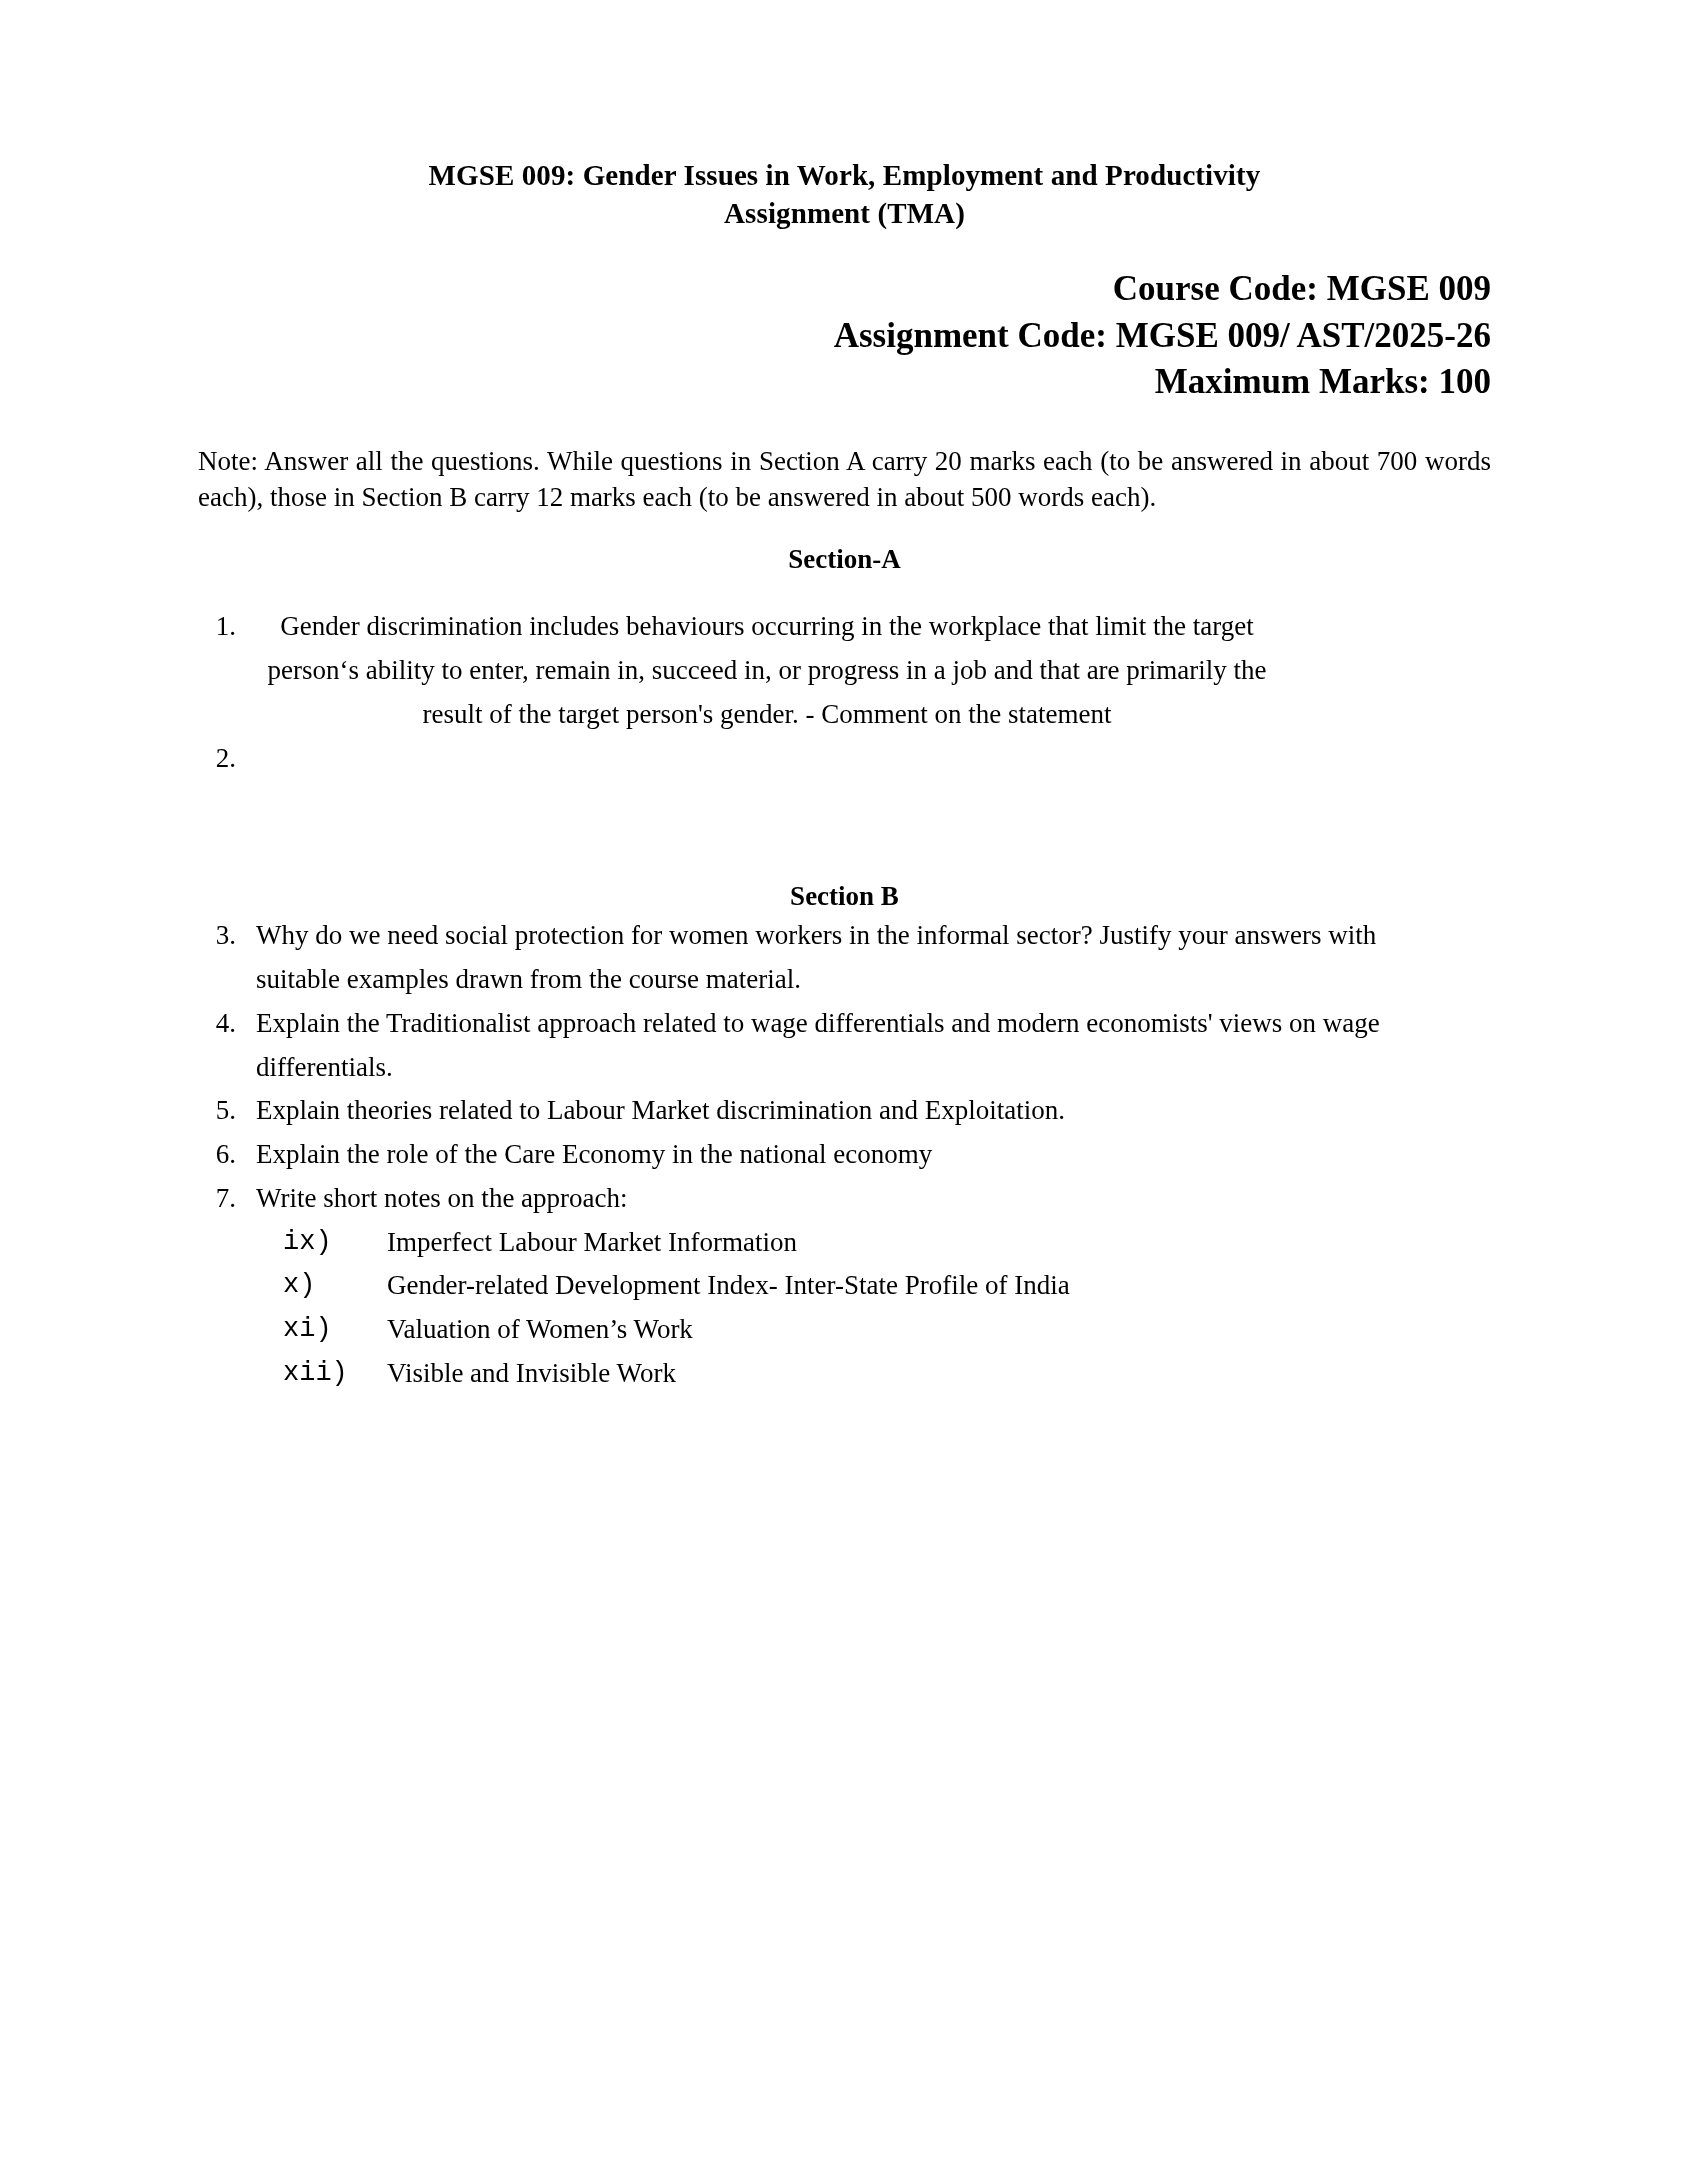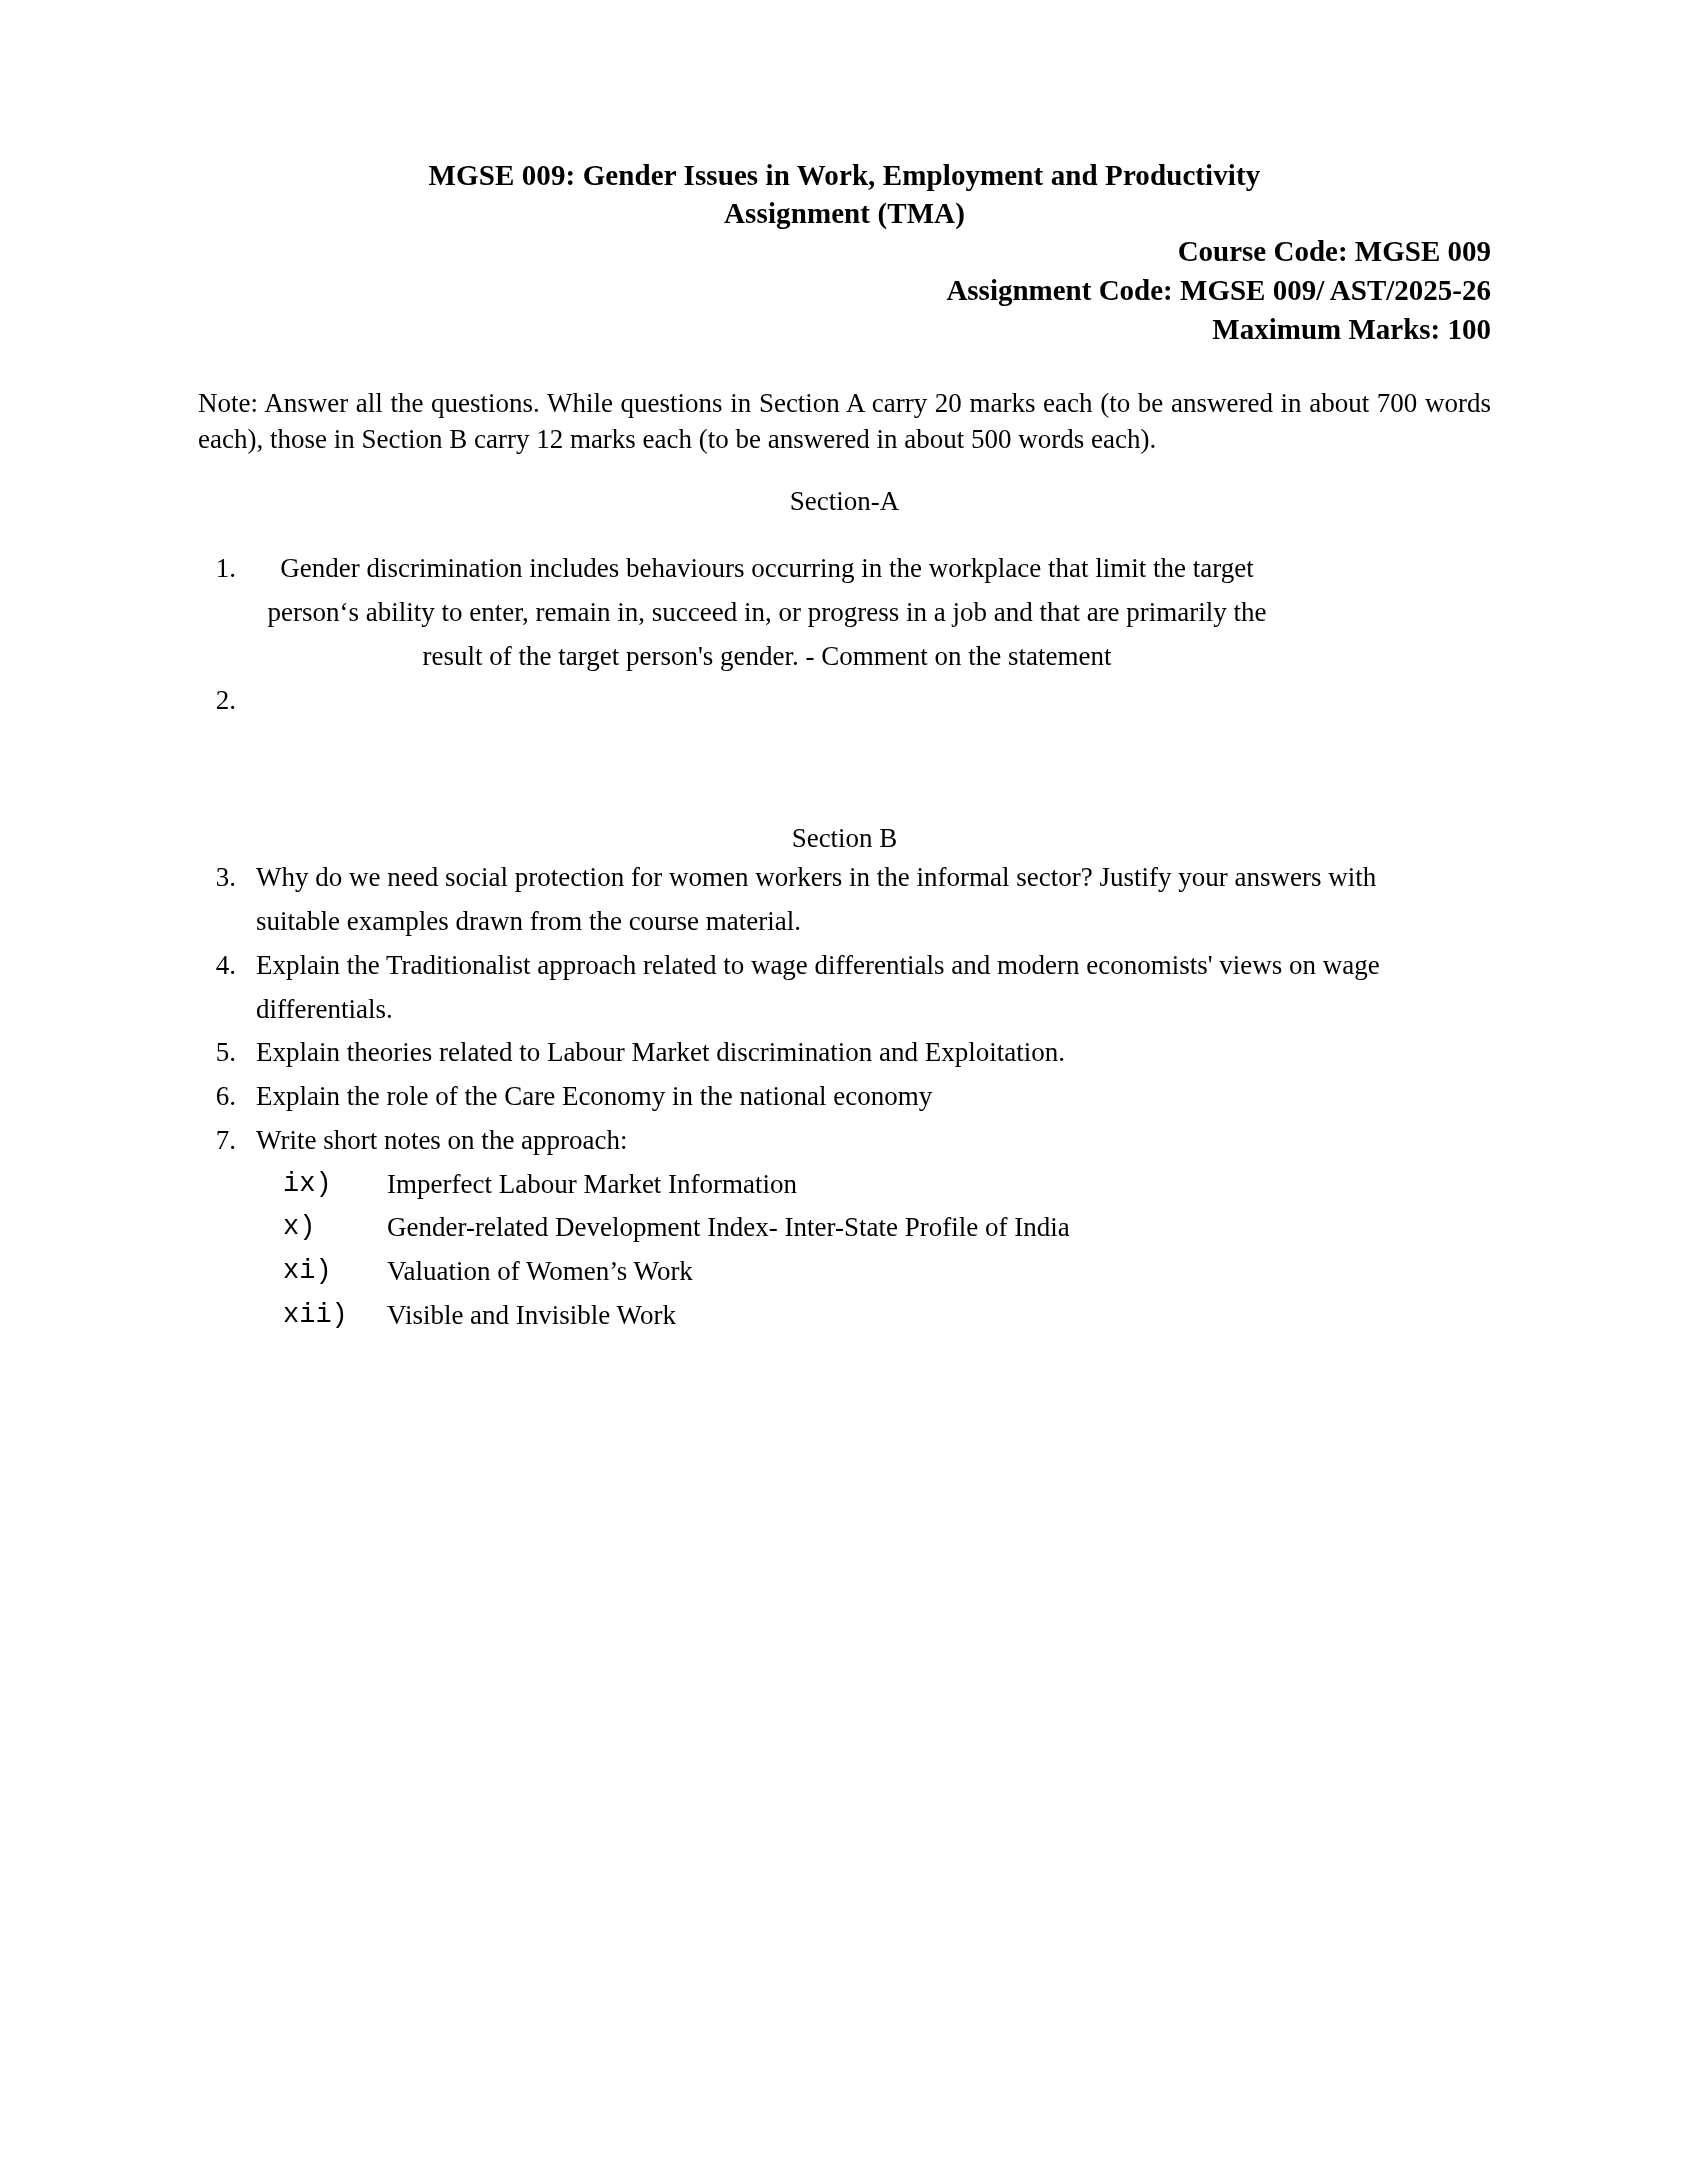--- a/index.html
+++ b/index.html
@@ -39,38 +39,39 @@
     letter-spacing: 0.1px;
   }
   .doc-title .line2 {
     display: block;
   }
 
   
   .meta-block {
     text-align: right;
     font-weight: bold;
-    font-size: 29px;
+    font-size: 35px;
     line-height: 1.33;
+    margin-top: 34px;
   }
   .meta-block div { white-space: nowrap; }
 
   
   .note {
     font-weight: normal;
     font-size: 27px;
     line-height: 1.32;
     text-align: justify;
     margin-top: 38px;
   }
 
   
   .section-heading {
     text-align: center;
-    font-weight: normal;
+    font-weight: bold;
     font-size: 27px;
     line-height: 1.3;
   }
   .section-a-heading { margin-top: 4px; }
   .section-b-heading { margin-top: 0; }
 
   .spacer-before-a  { height: 28px; }
   .spacer-after-a   { height: 99px; }
 
   

